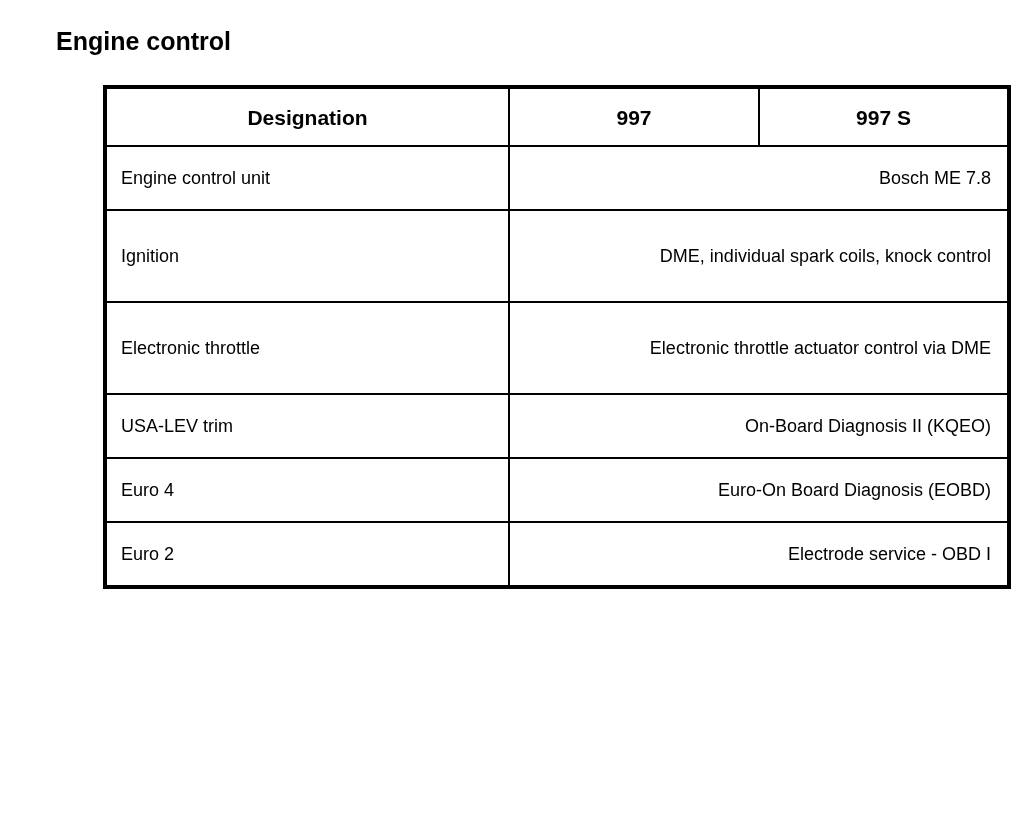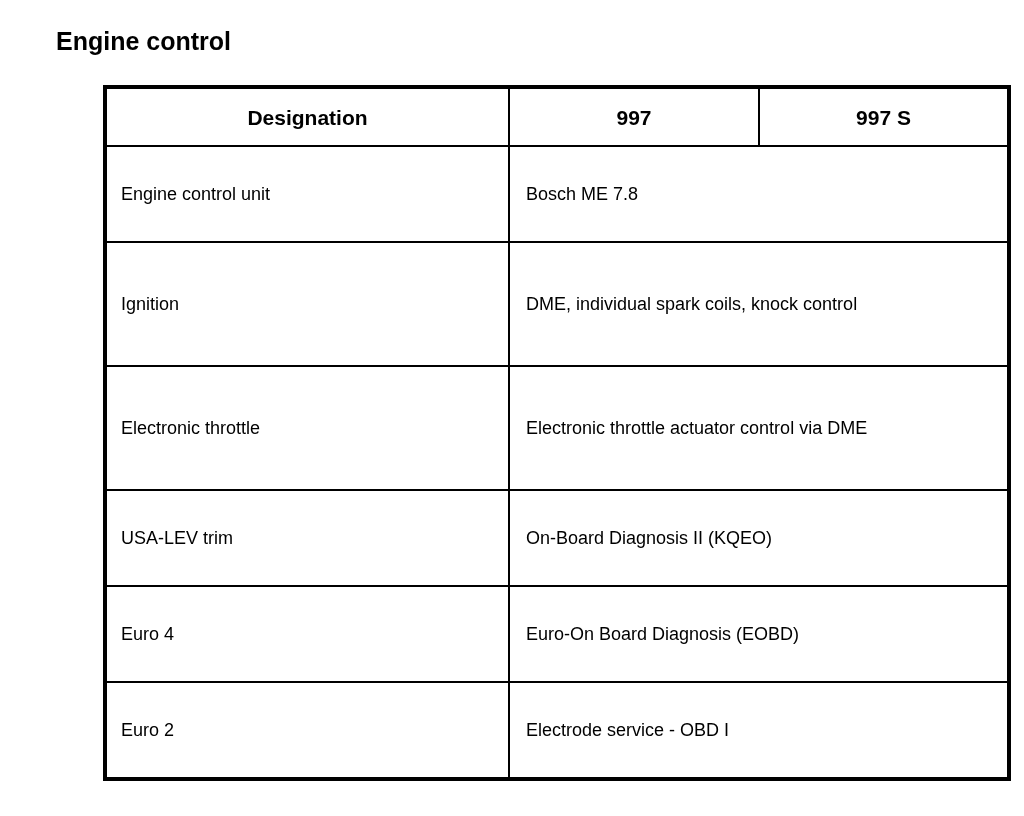--- a/index.html
+++ b/index.html
@@ -58,22 +58,22 @@
     text-align: center;
     height: 56px;
     font-size: 21px;
   }
   .spec-table tbody td.label-cell {
     text-align: left;
     padding: 8px 0 8px 14px;
     font-weight: normal;
   }
   .spec-table tbody td.value-cell {
-    text-align: left;
-    padding: 24px 16px;
+    text-align: right;
+    padding: 8px 16px;
     font-weight: normal;
   }
   .row-tall td { height: 74px; }
   .row-std td  { height: 46px; }
 </style>
 </head>
 <body>
 
 <div class="page">
 

